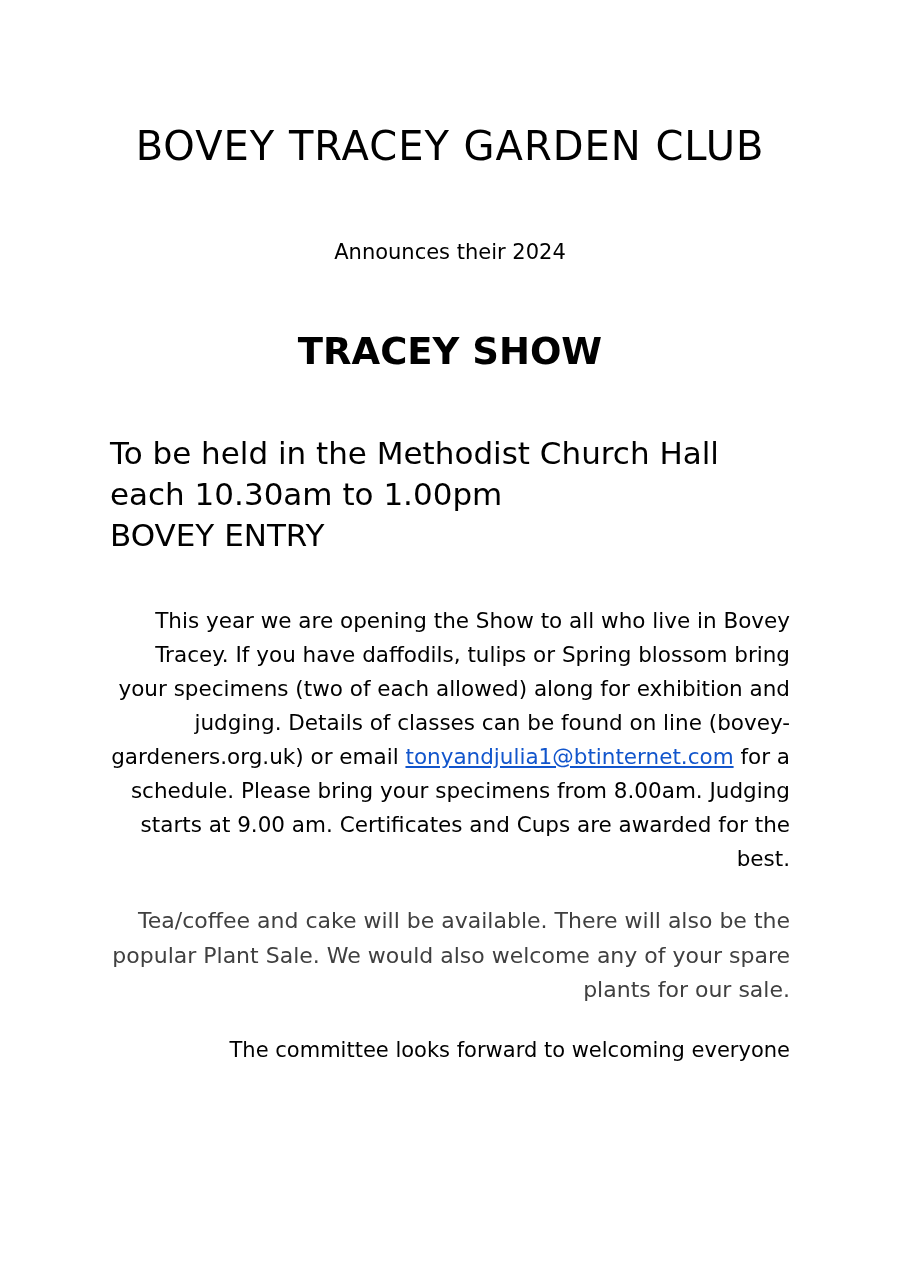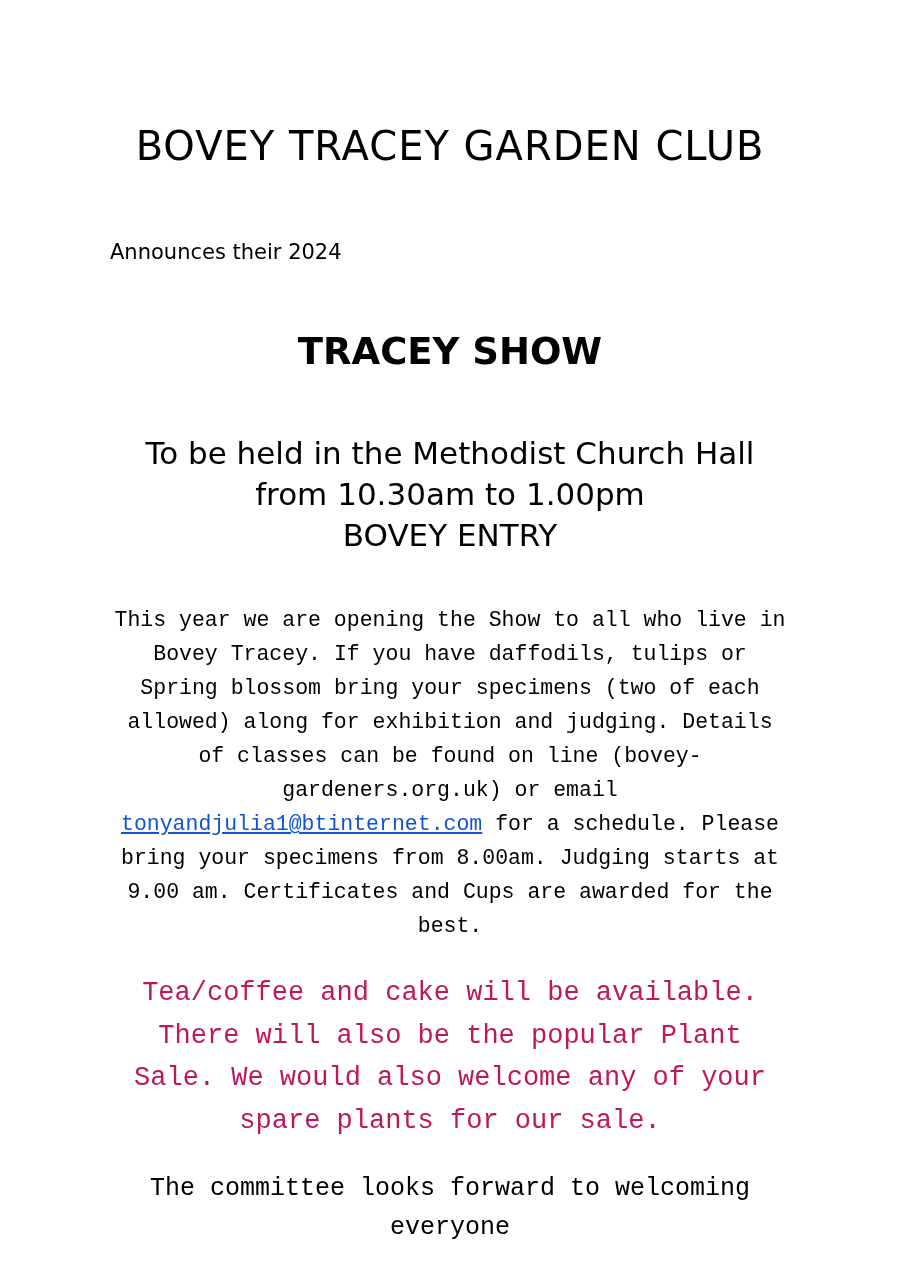--- a/index.html
+++ b/index.html
@@ -26,91 +26,90 @@
   .club-title {
     text-align: center;
     font-size: 40px;
     font-weight: normal;
     letter-spacing: 1px;
     margin: 0;
     padding-top: 112px;
     line-height: 1.1;
   }
   .announce {
-    text-align: left;
+    text-align: center;
     font-size: 21px;
     margin: 0;
     padding-top: 72px;
     line-height: 1.2;
   }
   .show-title {
     text-align: center;
     font-size: 37px;
     margin: 0;
     padding-top: 65px;
     line-height: 1.2;
   }
   .details {
-    text-align: center;
+    text-align: left;
     font-size: 31px;
     line-height: 1.33;
     margin: 0;
     padding-top: 58px;
   }
   .details .line {
     display: block;
     white-space: nowrap;
   }
   .details sup {
     font-size: 0.58em;
     vertical-align: super;
     line-height: 0;
   }
   .body-block {
     padding-top: 48px;
     font-size: 21.5px;
     line-height: 1.58;
-    text-align: center;
-    font-family: Liberation Mono, monospace;
+    text-align: right;
   }
   .body-para {
     margin: 0;
   }
   .email-link {
     color: #1155cc;
     text-decoration: underline;
   }
   .red-para {
     margin: 0;
     padding-top: 28px;
-    color: #be185d;
-    font-size: 27px;
+    color: #404040;
+    font-size: 22px;
     line-height: 1.58;
   }
   .closing-para {
     margin: 0;
     padding-top: 26px;
-    font-size: 25px;
+    font-size: 21px;
     line-height: 1.58;
   }
 </style>
 </head>
 <body>
 
 <div class="page">
 
   <h1 class="club-title">BOVEY TRACEY GARDEN CLUB</h1>
 
   <p class="announce">Announces their 2024</p>
 
   <h2 class="show-title">TRACEY SHOW</h2>
 
   <div class="details">
     <span class="line">To be held in the Methodist Church Hall</span>
-    <span class="line">from 10.30am to 1.00pm</span>
+    <span class="line">each 10.30am to 1.00pm</span>
     <span class="line">BOVEY ENTRY</span>
   </div>
 
   <div class="body-block">
     <p class="body-para"><span>This year we are opening the Show to all who live in Bovey Tracey.  If you have daffodils, tulips or Spring blossom bring your specimens (two of each allowed) along for exhibition and judging.  Details of classes can be found on line (bovey-gardeners.org.uk) or email </span><a class="email-link" href="#">tonyandjulia1@btinternet.com</a><span> for a schedule.  Please bring your specimens from 8.00am.  Judging starts at 9.00 am.  Certificates and Cups are awarded for the best.</span></p>
 
     <p class="red-para">Tea/coffee and cake will be available.  There will also be the popular Plant Sale.  We would also welcome any of your spare plants for our sale.</p>
 
     <p class="closing-para">The committee looks forward to welcoming everyone</p>
   </div>

